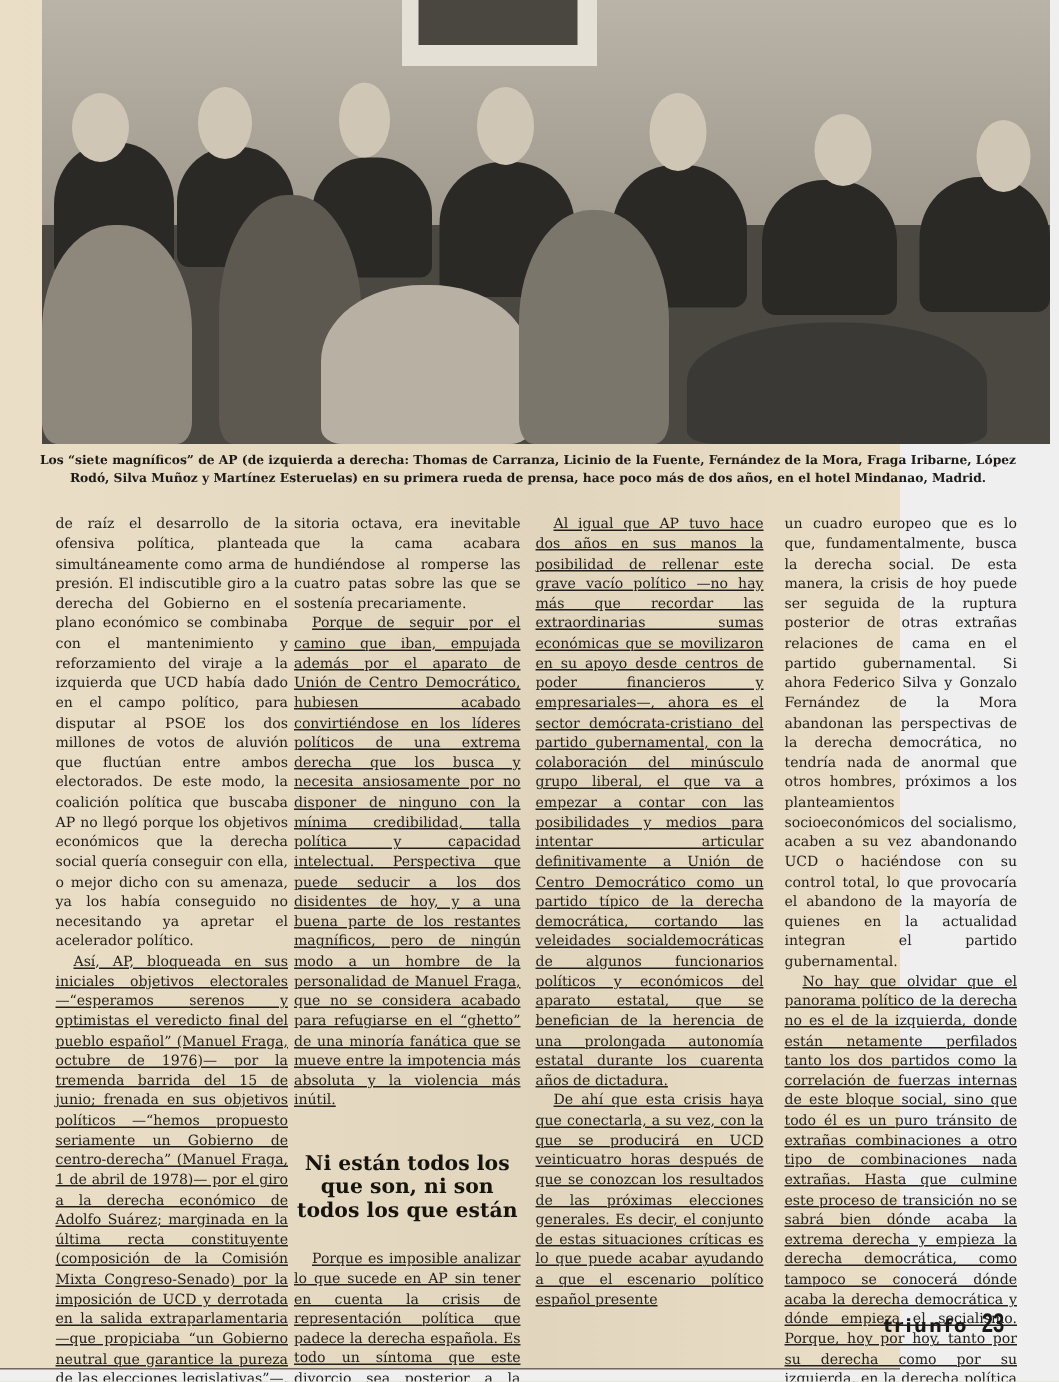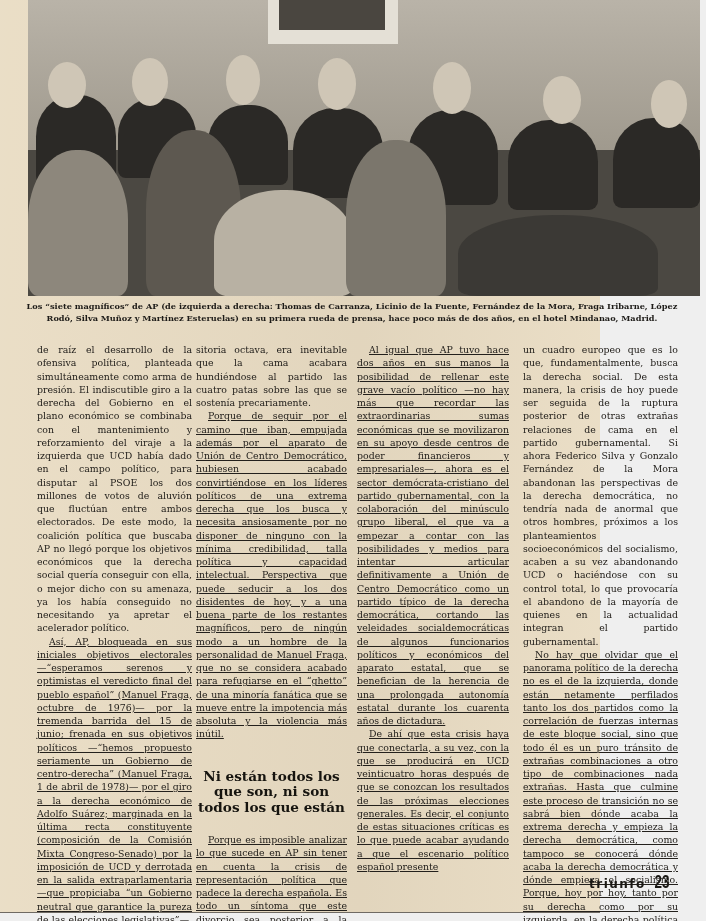--- a/index.html
+++ b/index.html
@@ -63,21 +63,21 @@
   </div>
 
   <div class="caption">Los “siete magníficos” de AP (de izquierda a derecha: Thomas de Carranza, Licinio de la Fuente, Fernández de la Mora, Fraga Iribarne, López Rodó, Silva Muñoz y Martínez Esteruelas) en su primera rueda de prensa, hace poco más de dos años, en el hotel Mindanao, Madrid.</div>
 
   <div class="col c1">
     <p>de raíz el desarrollo de la ofensiva política, planteada simultáneamente como arma de presión. El indiscutible giro a la derecha del Gobierno en el plano económico se combinaba con el mantenimiento y reforzamiento del viraje a la izquierda que UCD había dado en el campo político, para disputar al PSOE los dos millones de votos de aluvión que fluctúan entre ambos electorados. De este modo, la coalición política que buscaba AP no llegó porque los objetivos económicos que la derecha social quería conseguir con ella, o mejor dicho con su amenaza, ya los había conseguido no necesitando ya apretar el acelerador político.</p>
     <p class="ind">Así, AP, bloqueada en sus iniciales objetivos electorales —“esperamos serenos y optimistas el veredicto final del pueblo español” (Manuel Fraga, octubre de 1976)— por la tremenda barrida del 15 de junio; frenada en sus objetivos políticos —“hemos propuesto seriamente un Gobierno de centro-derecha” (Manuel Fraga, 1 de abril de 1978)— por el giro a la derecha económico de Adolfo Suárez; marginada en la última recta constituyente (composición de la Comisión Mixta Congreso-Senado) por la imposición de UCD y derrotada en la salida extraparlamentaria —que propiciaba “un Gobierno neutral que garantice la pureza de las elecciones legislativas”—, al aprobarse la disposición tran-</p>
   </div>
 
   <div class="col c2">
-    <p>sitoria octava, era inevitable que la cama acabara hundiéndose al partido las cuatro patas sobre las que se sostenía precariamente.</p>
+    <p>sitoria octava, era inevitable que la cama acabara hundiéndose al romperse las cuatro patas sobre las que se sostenía precariamente.</p>
     <p class="ind">Porque de seguir por el camino que iban, empujada además por el aparato de Unión de Centro Democrático, hubiesen acabado convirtiéndose en los líderes políticos de una extrema derecha que los busca y necesita ansiosamente por no disponer de ninguno con la mínima credibilidad, talla política y capacidad intelectual. Perspectiva que puede seducir a los dos disidentes de hoy, y a una buena parte de los restantes magníficos, pero de ningún modo a un hombre de la personalidad de Manuel Fraga, que no se considera acabado para refugiarse en el “ghetto” de una minoría fanática que se mueve entre la impotencia más absoluta y la violencia más inútil.</p>
     <div class="heading">Ni están todos los que son, ni son todos los que están</div>
     <p class="ind">Porque es imposible analizar lo que sucede en AP sin tener en cuenta la crisis de representación política que padece la derecha española. Es todo un síntoma que este divorcio sea posterior a la realización del I Congreso de Unión de Centro Democrá-</p>
   </div>
 
   <div class="col c3">
     <p class="ind">Al igual que AP tuvo hace dos años en sus manos la posibilidad de rellenar este grave vacío político —no hay más que recordar las extraordinarias sumas económicas que se movilizaron en su apoyo desde centros de poder financieros y empresariales—, ahora es el sector demócrata-cristiano del partido gubernamental, con la colaboración del minúsculo grupo liberal, el que va a empezar a contar con las posibilidades y medios para intentar articular definitivamente a Unión de Centro Democrático como un partido típico de la derecha democrática, cortando las veleidades socialdemocráticas de algunos funcionarios políticos y económicos del aparato estatal, que se benefician de la herencia de una prolongada autonomía estatal durante los cuarenta años de dictadura.</p>
     <p class="ind">De ahí que esta crisis haya que conectarla, a su vez, con la que se producirá en UCD veinticuatro horas después de que se conozcan los resultados de las próximas elecciones generales. Es decir, el conjunto de estas situaciones críticas es lo que puede acabar ayudando a que el escenario político español presente</p>
   </div>
 

